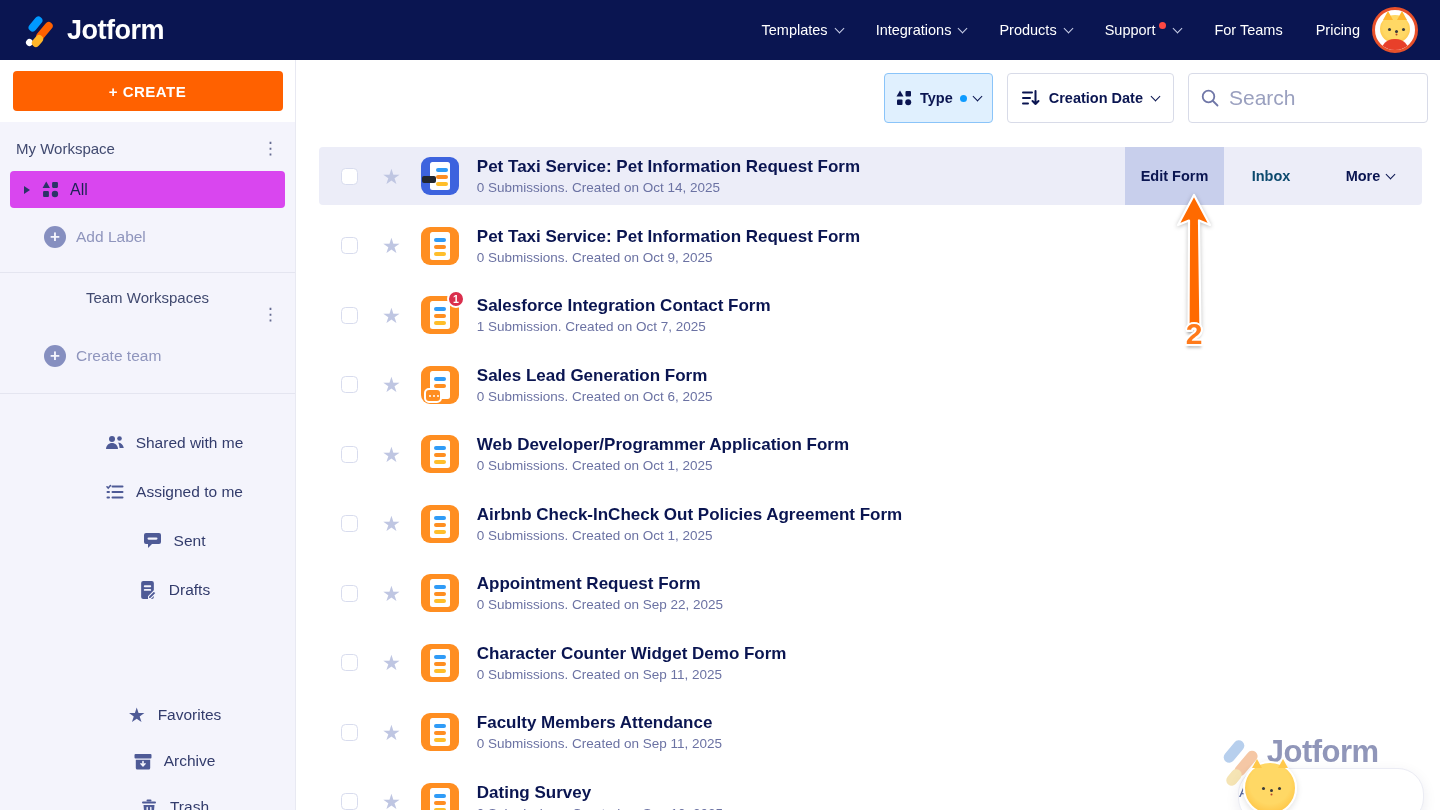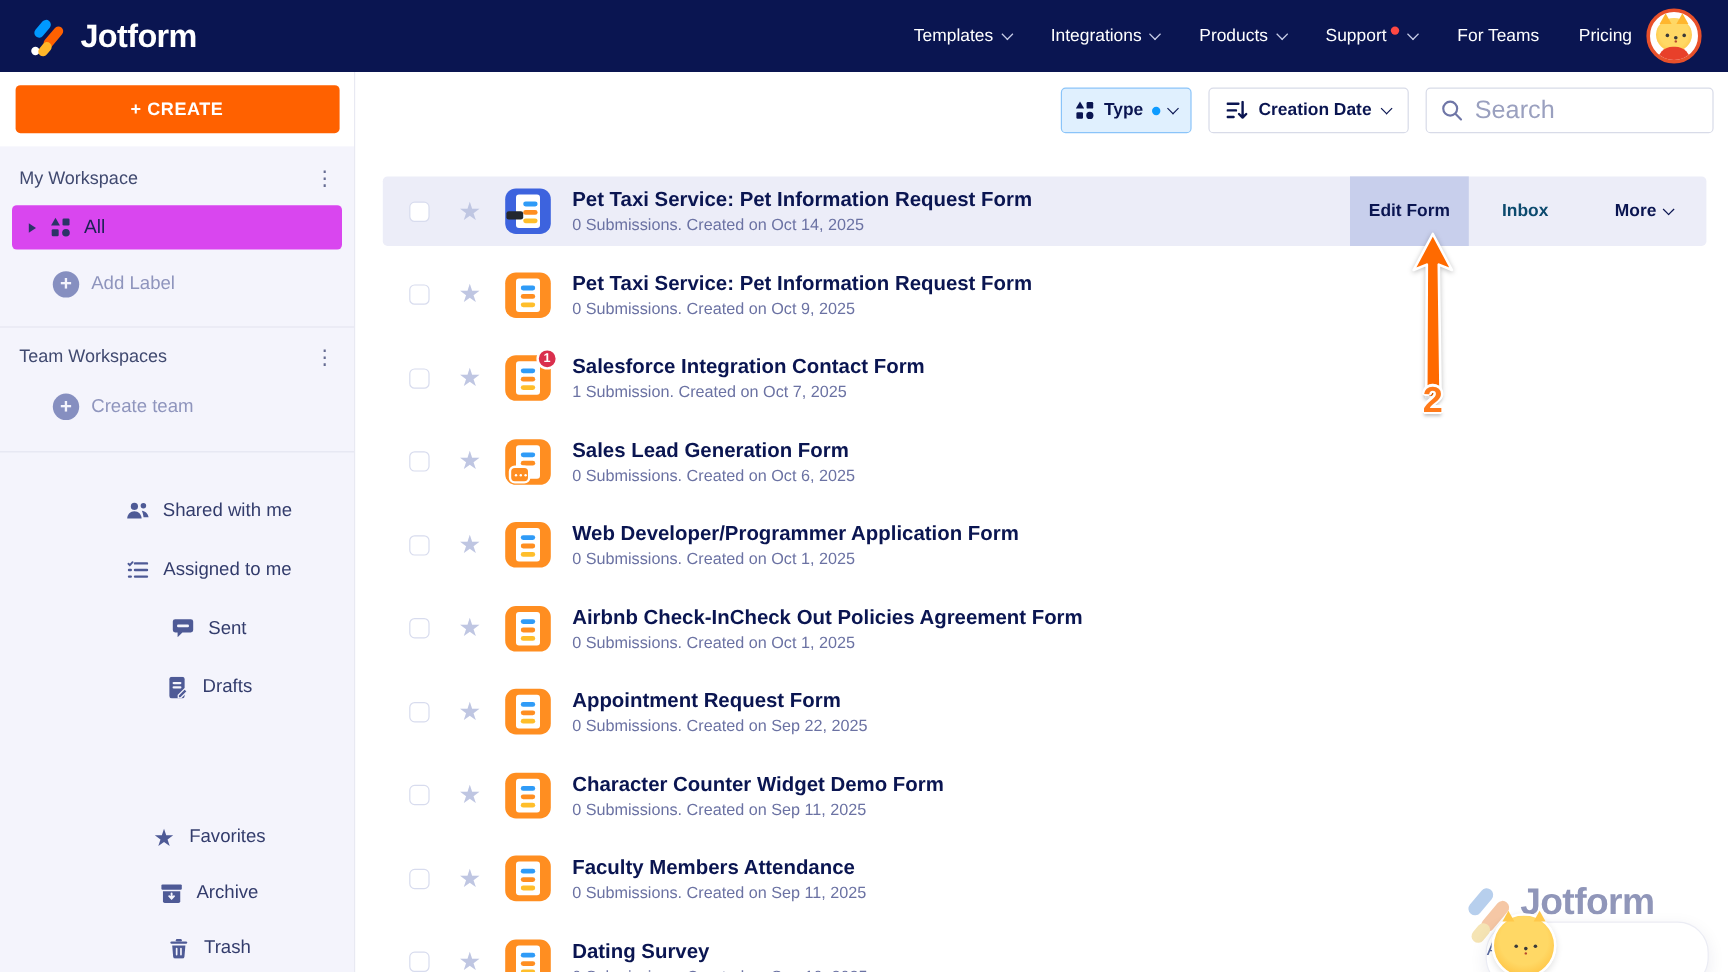--- a/index.html
+++ b/index.html
@@ -47,21 +47,21 @@
   .divider { height:1px; background:#e4e5f0; margin:24px 0 0 0; }
   .side-group { padding-top:24px; }
   .side-item { height:49px; display:flex; align-items:center; gap:11px; padding-left:53px; font-size:15.5px; color:#333c6c; cursor:pointer;justify-content:center; }
   .side-item svg { flex:none; }
   .side-group2 { margin-top:54px; }
   .side-group2 .side-item { height:46px; }
   .sicon { width:20px; height:20px; display:flex; align-items:center; justify-content:center; color:#4e5a96; }
 
   
   .main { position:absolute; top:60px; left:297px; right:0; bottom:0; background:#fff; }
-  .toolbar { position:absolute; top:13px; right:12px; display:flex; gap:14px; height:38px; }
+  .toolbar { position:absolute; top:13px; right:12px; display:flex; gap:14px; height:50px; }
   .type-btn { display:flex; align-items:center; gap:7px; background:#e0f0fe; border:1px solid #8ac4f9; border-radius:4px; padding:0 11px; font-size:14.5px; font-weight:600; color:#0a1551; cursor:pointer; }
   .blue-dot { width:7px; height:7px; border-radius:50%; background:#0e9bff; }
   .sort-btn { display:flex; align-items:center; gap:9px; background:#fff; border:1px solid #d8dbe8; border-radius:4px; padding:0 14px; font-size:14.5px; font-weight:600; color:#0a1551; cursor:pointer; }
   .search-box { width:240px; display:flex; align-items:center; gap:10px; background:#fff; border:1px solid #d8dbe8; border-radius:4px; padding:0 12px; }
   .search-box input { border:none; outline:none; flex:1; font-family:inherit; font-size:21px; color:#0a1551; background:transparent; }
   .search-box input::placeholder { color:#9aa0bf; }
 
   .form-list { position:absolute; top:87px; left:22px; right:18px; }
   .row { height:58px; margin-bottom:11.5px; display:flex; align-items:center; padding-left:22px; border-radius:4px; position:relative; }
   .row.selected { background:#ecedf8; }
@@ -195,21 +195,21 @@
       <span class="lbl">All</span>
     </div>
 
     <div class="side-add">
       <span class="plus-circle">+</span>
       <span>Add Label</span>
     </div>
 
     <div class="divider"></div>
 
-    <div class="side-header" style="padding-top:16px;">
+    <div class="side-header" style="padding-top:16px;flex-direction:column;">
       <span>Team Workspaces</span>
       <span class="kebab">⋮</span>
     </div>
 
     <div class="side-add" style="margin-top:22px;">
       <span class="plus-circle">+</span>
       <span>Create team</span>
     </div>
 
     <div class="divider" style="margin-top:26px;"></div>

